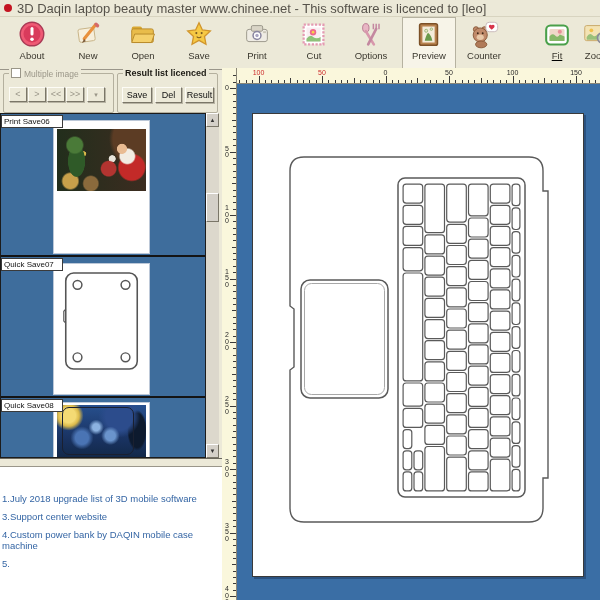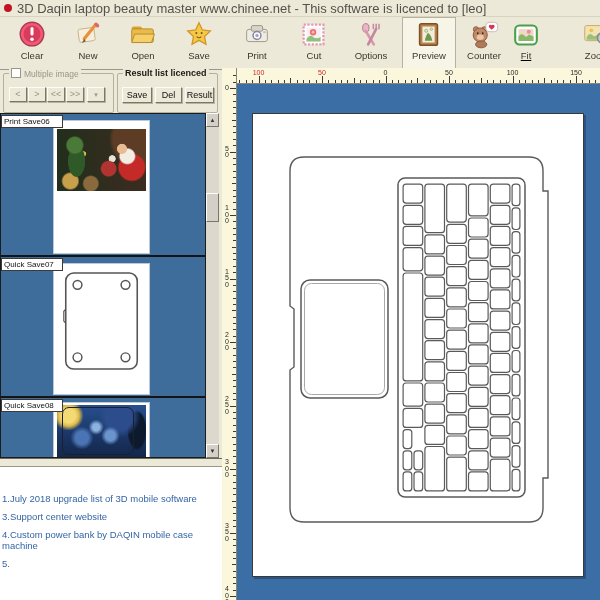--- a/index.html
+++ b/index.html
@@ -114,21 +114,21 @@
   </div>
 
   <div id="toolbar" class="abs">
       <div class="tbtn" style="left: 6px;">
         <svg viewBox="0 0 34 34">
           <circle cx="17" cy="16" r="12.5" fill="#ef5a75" stroke="#a93a55" stroke-width="1.5"></circle>
           <circle cx="17" cy="16" r="9" fill="#d93b5c"></circle>
           <rect x="15.4" y="8.5" width="3.2" height="9" rx="1.6" fill="#fff"></rect>
           <circle cx="17" cy="21.5" r="1.9" fill="#fff"></circle>
         </svg>
-               <div class="tlabel">Clear</div>
+               <div class="tlabel">About</div>
       </div>
       <div class="tbtn" style="left: 117px;">
         <svg viewBox="0 0 34 34">
           <rect x="5" y="8" width="11" height="7" rx="2" fill="#d9a832"></rect>
           <rect x="5" y="10.5" width="23" height="14.5" rx="2" fill="#e9bc4a" stroke="#b8892a"></rect>
           <path d="M5 25 l3.2-9 h21 l-3.2 9 z" fill="#f5d06a" stroke="#b8892a"></path>
         </svg>
                <div class="tlabel">Open</div>
       </div>
       <div class="tbtn" style="left: 62px;">
@@ -195,21 +195,21 @@
           <circle cx="13" cy="17" r="7.5" fill="#c08a6a" stroke="#8a5a3a"></circle>
           <ellipse cx="13" cy="19.5" rx="3.8" ry="2.9" fill="#e8c8a8"></ellipse>
           <circle cx="10.4" cy="15.2" r="1" fill="#402818"></circle>
           <circle cx="15.6" cy="15.2" r="1" fill="#402818"></circle>
           <ellipse cx="14" cy="27" rx="6" ry="3.6" fill="#b07a58" stroke="#8a5a3a"></ellipse>
           <rect x="19" y="3.5" width="12.5" height="10" rx="3.5" fill="#fff" stroke="#c8b8b8"></rect>
           <path d="M25.2 11.5 l-2.6-2.6 a1.7 1.7 0 1 1 2.6-2.2 a1.7 1.7 0 1 1 2.6 2.2 z" fill="#d8344a"></path>
         </svg>
                <div class="tlabel">Counter</div>
       </div>
-      <div class="tbtn" style="left: 500px; text-decoration: underline;">
+      <div class="tbtn" style="left: 531px; text-decoration: underline;">
         <svg viewBox="0 0 34 34">
           <rect x="5.5" y="7" width="23" height="20" rx="4.5" fill="#fff" stroke="#4aa04a" stroke-width="2.2"></rect>
           <rect x="9" y="10.5" width="16" height="13" rx="1.5" fill="#f0d8c8"></rect>
           <path d="M9 18.5 q3-4 6-1 q3 3 5-1 l5 2 v5 h-16z" fill="#88b868"></path>
           <circle cx="20" cy="13.5" r="2.2" fill="#e89098"></circle>
         </svg>
                <div class="tlabel">Fit</div>
       </div>
       <div class="tbtn" style="left: 571px;">
         <svg viewBox="0 0 34 34">

